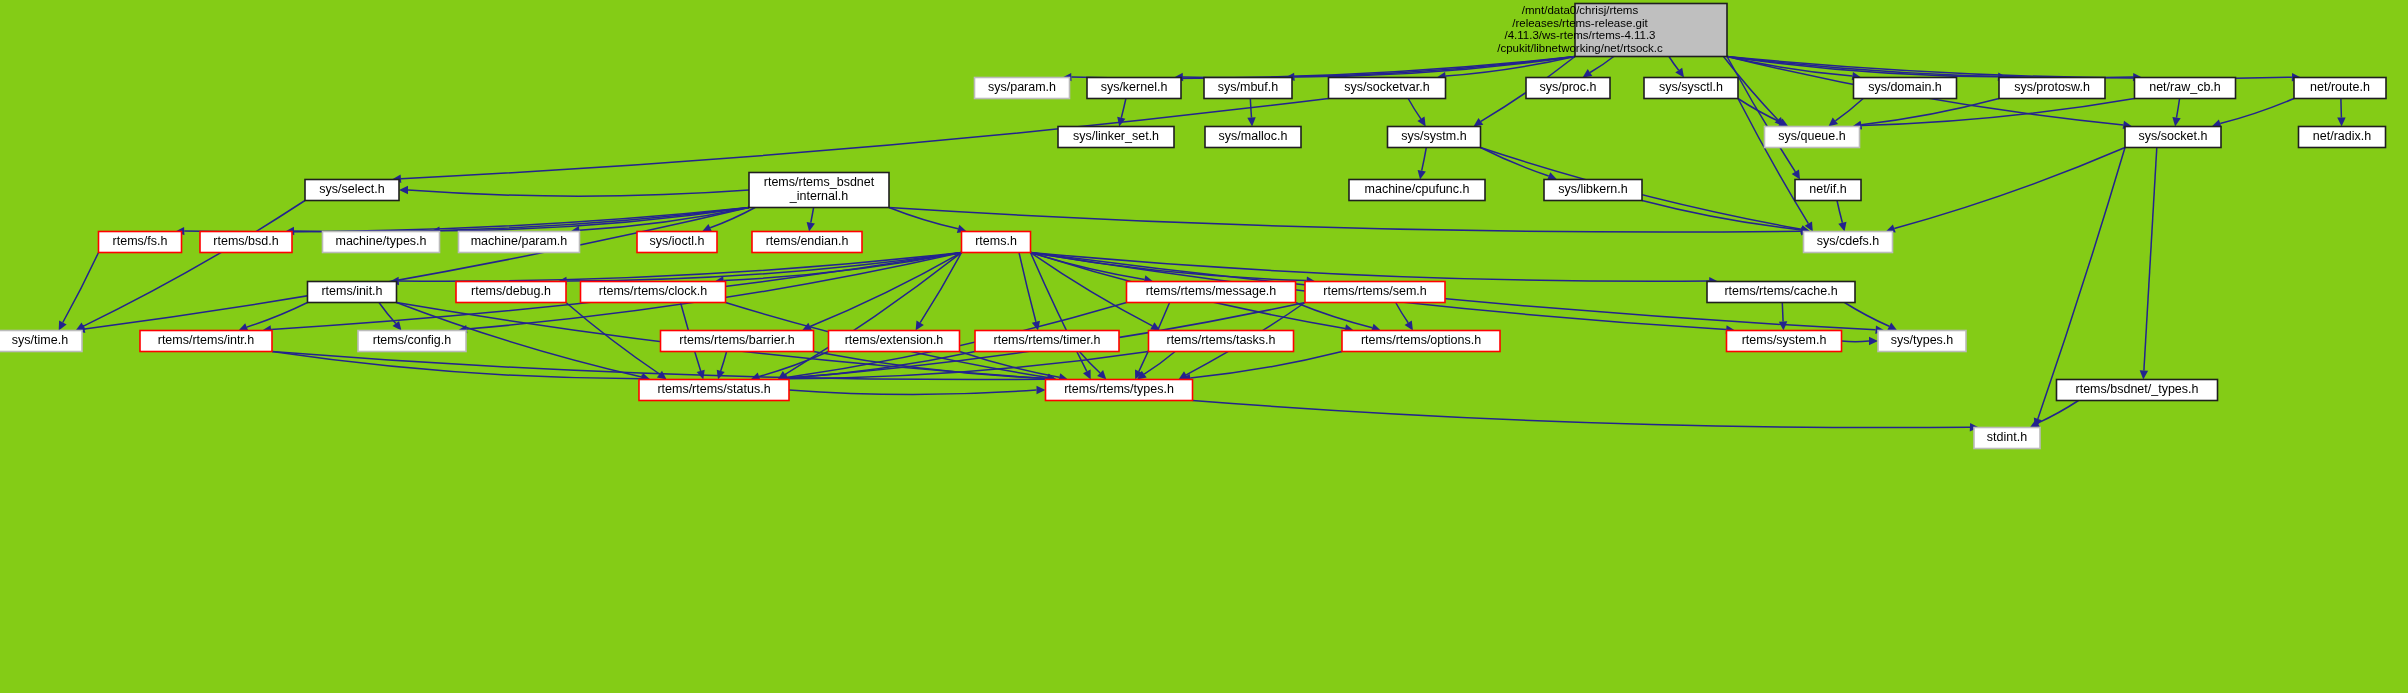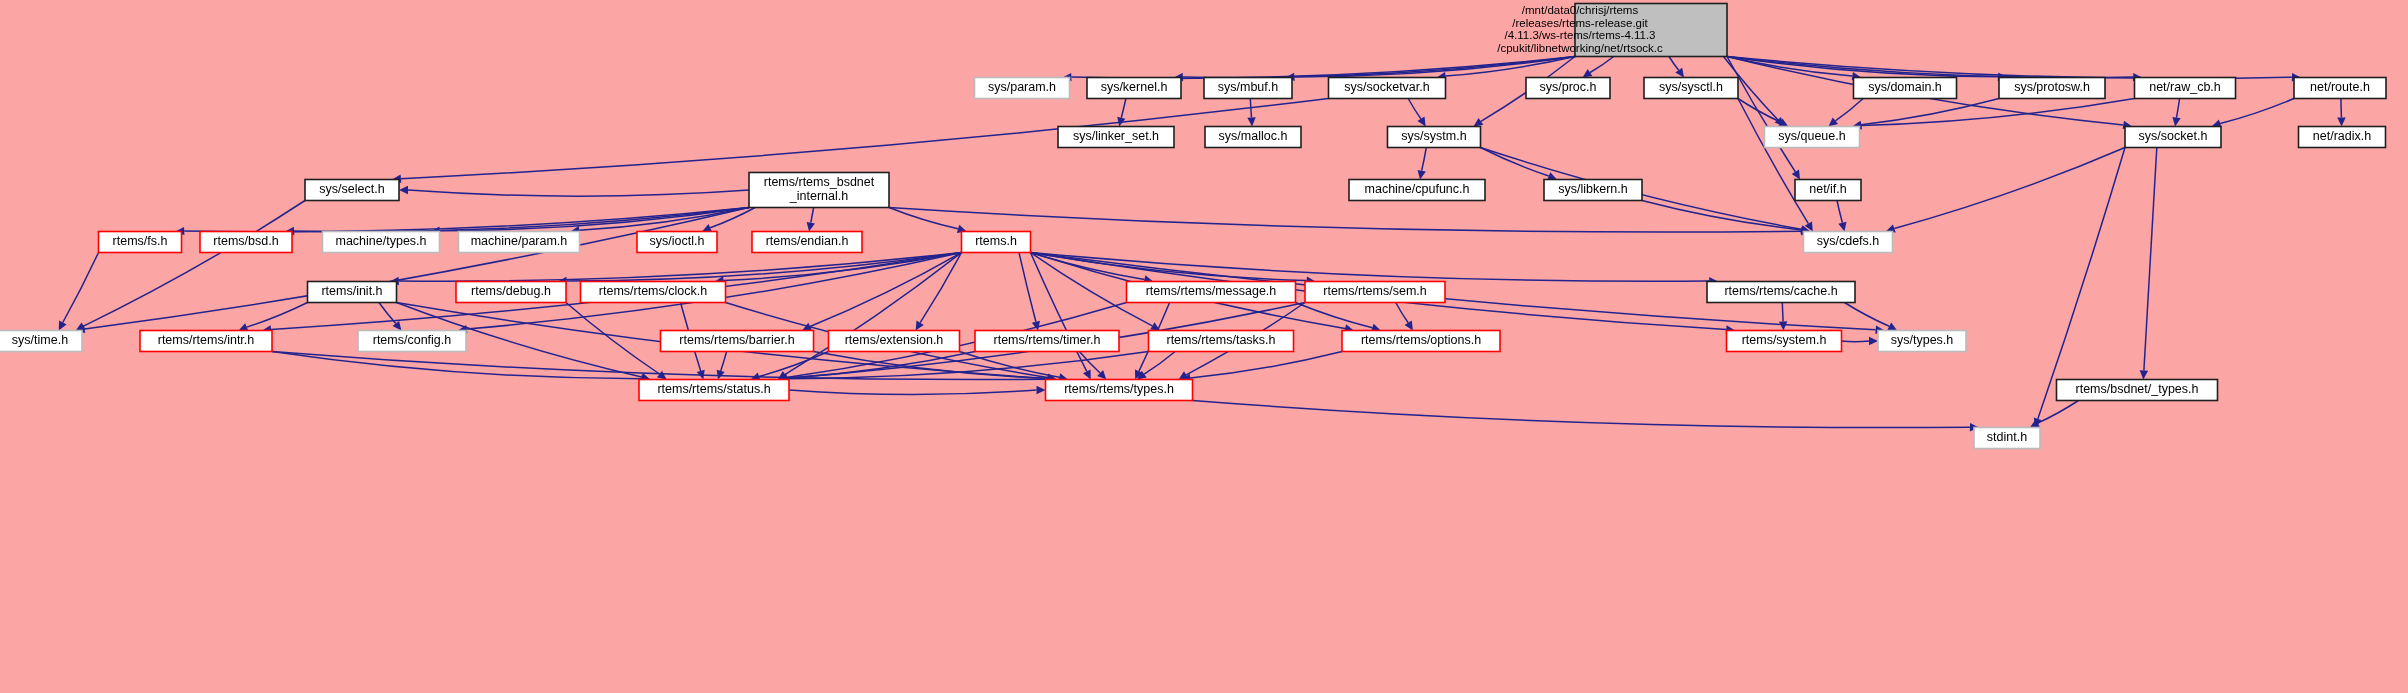--- a/index.html
+++ b/index.html
@@ -1,21 +1,21 @@
 <!DOCTYPE html>
 <html><head>
 <meta charset="utf-8">
 <title>Include dependency graph</title>
 <style>
   html,body{margin:0;padding:0;background:#ffffff;}
   #graph-root{
     position:relative;
     width:2408px;
     height:693px;
-    background:#fca5a5;
+    background:#84cc16;
     font-family:"Liberation Sans", sans-serif;
     overflow:hidden;
   }
   #graph-svg{position:absolute;left:0;top:0;width:2408px;height:693px;}
   .node-label{
     font-family:"Liberation Sans", sans-serif;
     fill:#000000;
     text-anchor:middle;
     dominant-baseline:middle;
   }

